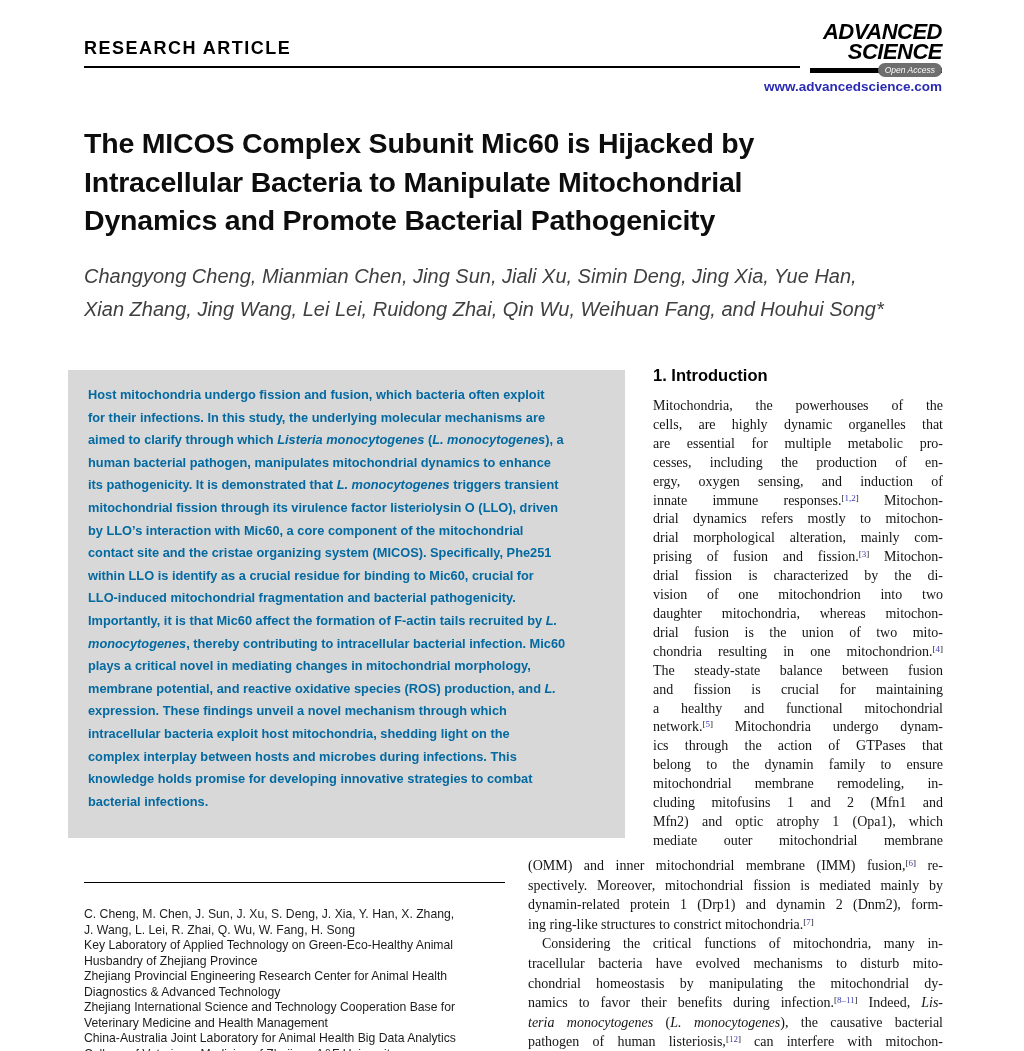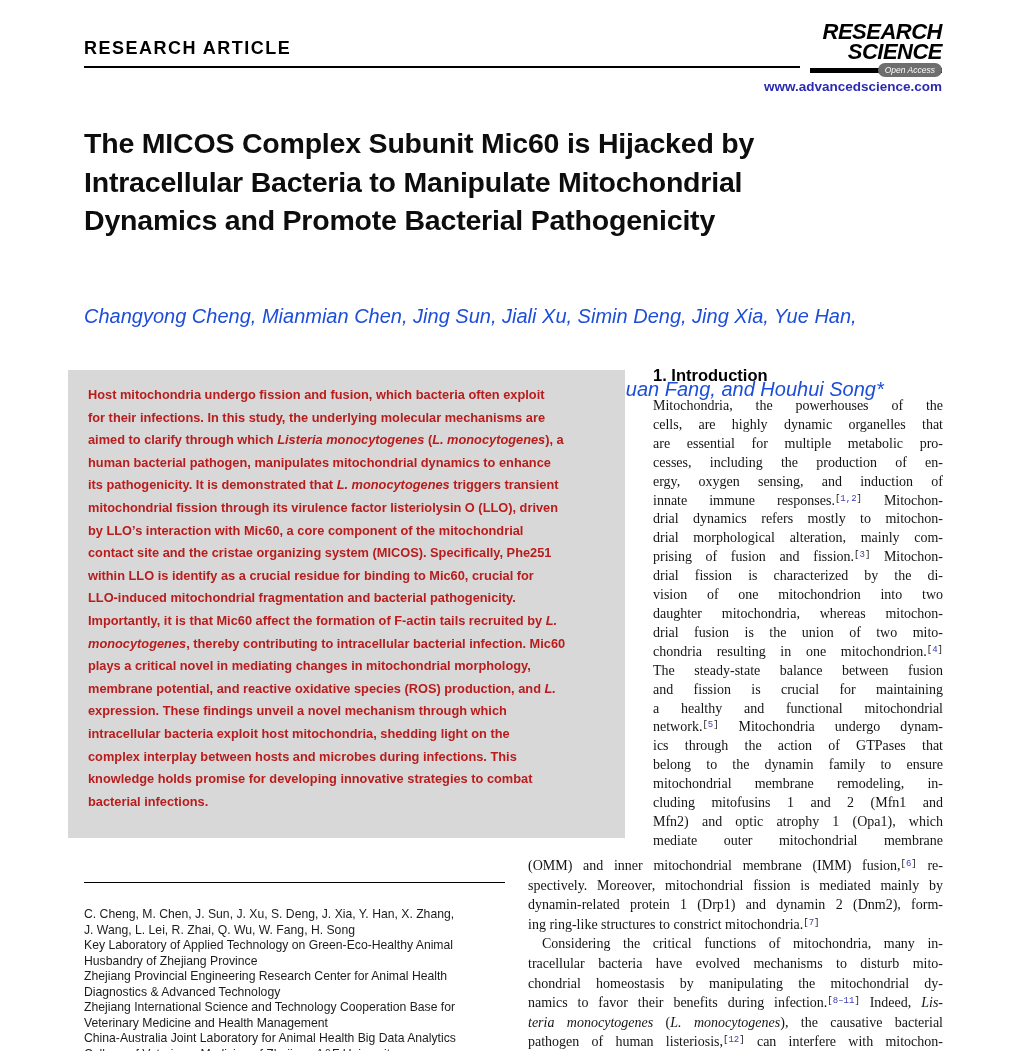--- a/index.html
+++ b/index.html
@@ -29,55 +29,55 @@
   }
   .website{
     position:absolute;right:82px;top:79px;
     font-size:13.5px;font-weight:bold;color:var(--link-blue);text-decoration:none;margin-left:28px;
   }
   .title{position:absolute;left:84px;top:124px;width:880px;}
   .title-line{
     font-size:28.5px;font-weight:bold;line-height:38.5px;color:#0d0d0d;letter-spacing:-0.2px;
   }
   .authors{position:absolute;left:84px;top:260px;width:890px;}
-  .author-line{font-size:20px;font-style:italic;line-height:33px;color:#1d4ed8;margin-top:40px;}
+  .author-line{font-size:20px;font-style:italic;line-height:33px;color:#404040;}
   .abstract-box{
     position:absolute;left:68px;top:370px;width:557px;height:468px;
     background:var(--abs-bg);padding:14px 20px 0 20px;overflow:hidden;
   }
   .abs-line{
-    font-size:12.8px;font-weight:bold;line-height:22.6px;color:#b91c1c;white-space:nowrap;
+    font-size:12.8px;font-weight:bold;line-height:22.6px;color:#0369a1;white-space:nowrap;
   }
   .intro-col{position:absolute;left:653px;top:366px;width:290px;}
   .intro-heading{
     margin:0 0 12px 0;font-size:16.5px;font-weight:bold;color:#000;
     font-family:"Liberation Sans",sans-serif;
   }
   .serif-line{
     font-family:"Liberation Serif",serif;font-size:14px;line-height:18.9px;color:#141414;
     text-align:justify;text-align-last:justify;
   }
   .wide-col{position:absolute;left:528px;top:856px;width:415px;}
   .wide-col .serif-line{line-height:19.6px;}
   .serif-line.nojust{text-align-last:left;}
   .serif-line.ind{text-indent:14px;}
-  .cite{font-size:9px;position:relative;top:-4px;line-height:0;letter-spacing:0;color:#111;font-family:Liberation Mono, monospace;}
+  .cite{font-size:9px;position:relative;top:-4px;line-height:0;letter-spacing:0;color:#111;}
   .cite .n{color:var(--cite-blue);}
   .footnote-rule{position:absolute;left:84px;top:882px;width:421px;height:1px;background:#000;}
   .footnote{position:absolute;left:84px;top:891px;width:432px;margin-top:16px;}
   .fn-line{font-size:12.2px;line-height:15.5px;color:#1c1c1c;}
 </style>
 </head>
 <body>
 
 <div class="kicker">RESEARCH ARTICLE</div>
 <div class="header-rule"></div>
 
 <div class="logo">
-  <div>RESEARCH</div>
+  <div>ADVANCED</div>
   <div>SCIENCE</div>
 </div>
 <div class="logo-bar"></div>
 <div class="open-access">Open Access</div>
 <a href="#" class="website">www.advancedscience.com</a>
 
 <div class="title">
     <div class="title-line">The MICOS Complex Subunit Mic60 is Hijacked by</div>
     <div class="title-line">Intracellular Bacteria to Manipulate Mitochondrial</div>
     <div class="title-line">Dynamics and Promote Bacterial Pathogenicity</div>

